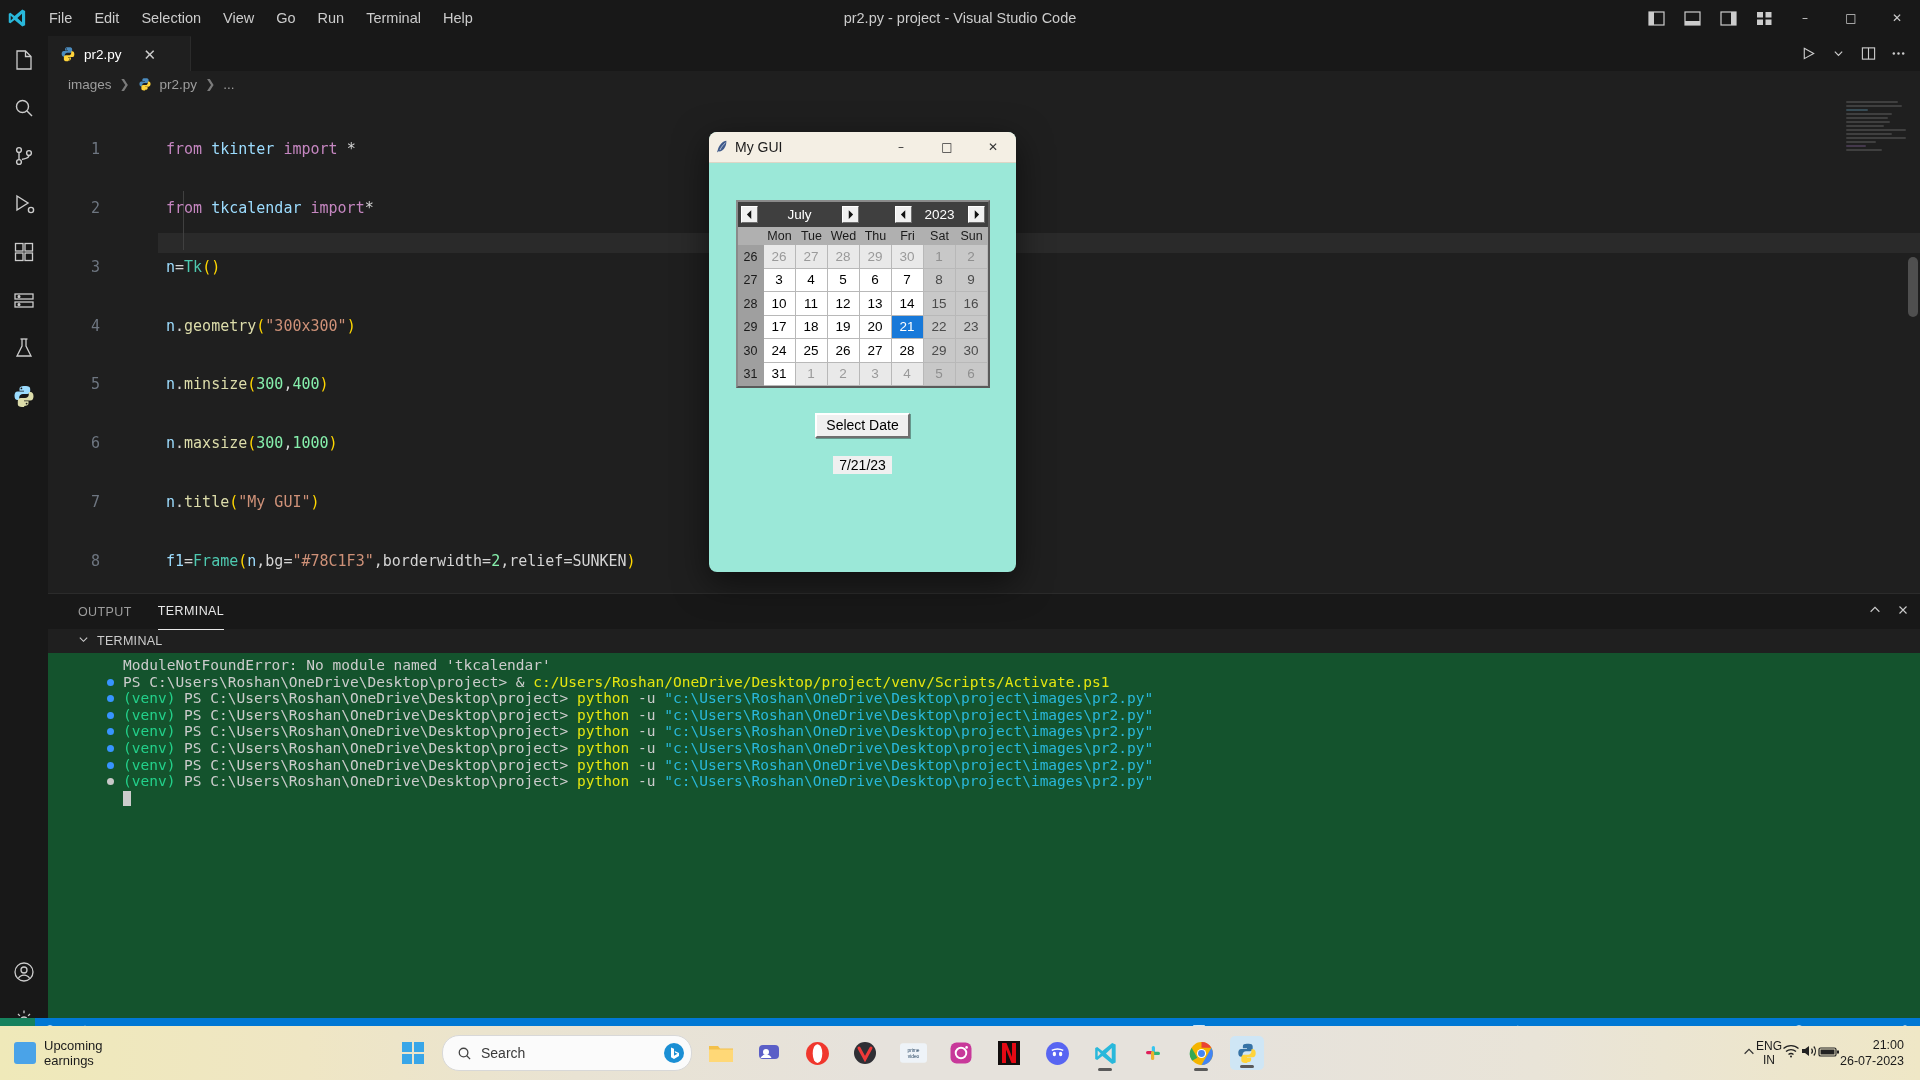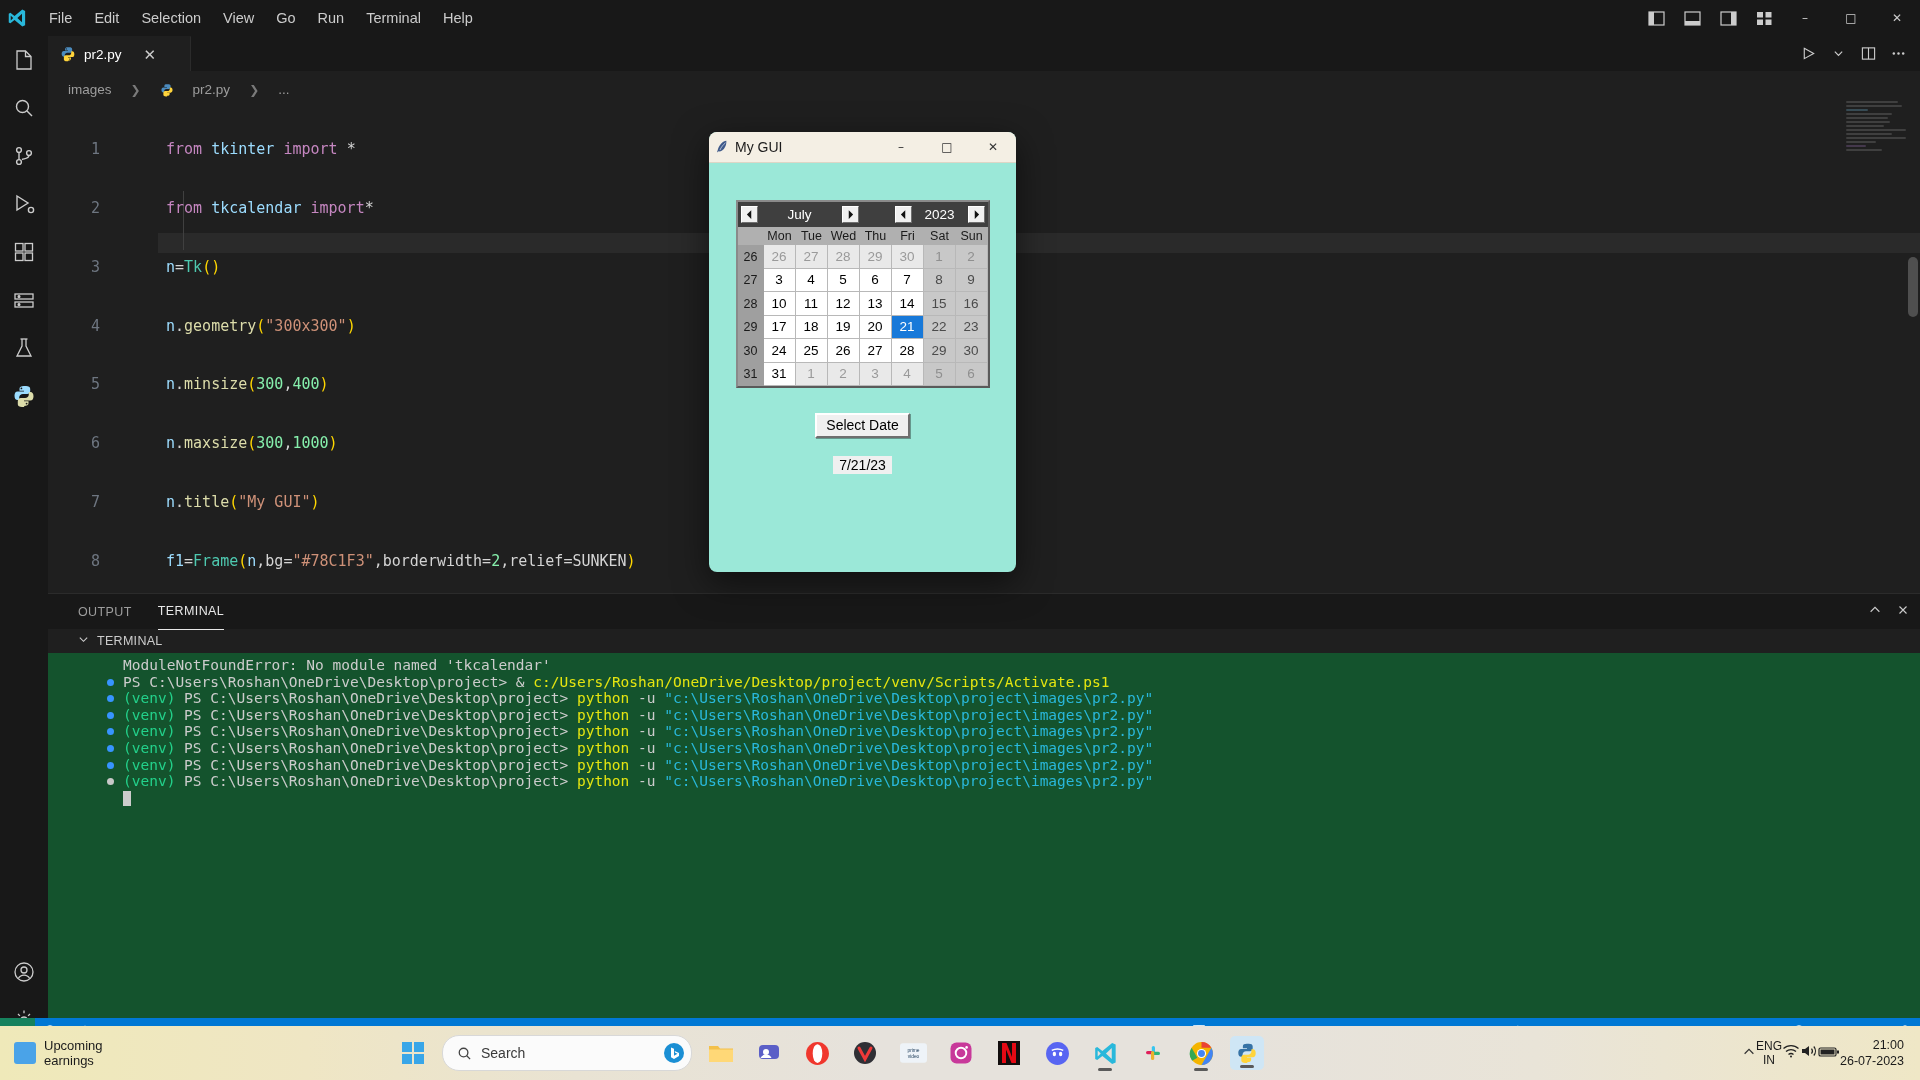--- a/index.html
+++ b/index.html
@@ -47,21 +47,21 @@
     display:flex;align-items:center;gap:8px;padding:0 10px 0 12px;background:#1f1f1f;
     color:#ffffff;font-size:13.5px;border-top:1px solid #1f1f1f;border-right:1px solid #2b2b2b;
     font-family:"Liberation Sans",sans-serif;min-width:120px;
   }
   .tab .pyico{width:16px;height:16px;}
   .tab .close-x{margin-left:14px;color:#cccccc;font-size:15px;line-height:1;}
   .tabs-right{position:absolute;right:0;top:0;height:35px;display:flex;align-items:center;gap:2px;padding-right:8px;}
   .tb-ic{width:28px;height:28px;display:flex;align-items:center;justify-content:center;color:#cccccc;}
 
   .breadcrumb{
-    height:26px;display:flex;align-items:flex-end;gap:19px;padding-left:20px;
+    height:26px;display:flex;align-items:center;gap:8px;padding-left:20px;
     color:#9d9d9d;font-size:13.5px;font-family:"Liberation Sans",sans-serif;
   }
   .breadcrumb .sep{color:#7a7a7a;font-size:12px;}
   .bc-py{width:14px;height:14px;}
 
   .codearea{position:relative;height:520px;overflow:hidden;}
   .code{
     font-family:"DejaVu Sans Mono","Liberation Mono",monospace;
     font-size:15px;line-height:19.6px;white-space:pre;
   }
@@ -230,20 +230,21 @@
     <div class="menu">
       <div>File</div>
       <div>Edit</div>
       <div>Selection</div>
       <div>View</div>
       <div>Go</div>
       <div>Run</div>
       <div>Terminal</div>
       <div>Help</div>
     </div>
+    <div class="win-title">pr2.py - project - Visual Studio Code</div>
     <div class="tb-right">
       <div class="layout-ic">
         <svg width="17" height="15" viewBox="0 0 17 15">
             <rect x="1" y="1" width="15" height="13" fill="none" stroke="#cccccc" stroke-width="1.2"></rect>
             <rect x="1" y="1" width="5" height="13" fill="#cccccc"></rect>
           </svg>
       </div>
       <div class="layout-ic">
         <svg width="17" height="15" viewBox="0 0 17 15">
             <rect x="1" y="1" width="15" height="13" fill="none" stroke="#cccccc" stroke-width="1.2"></rect>

